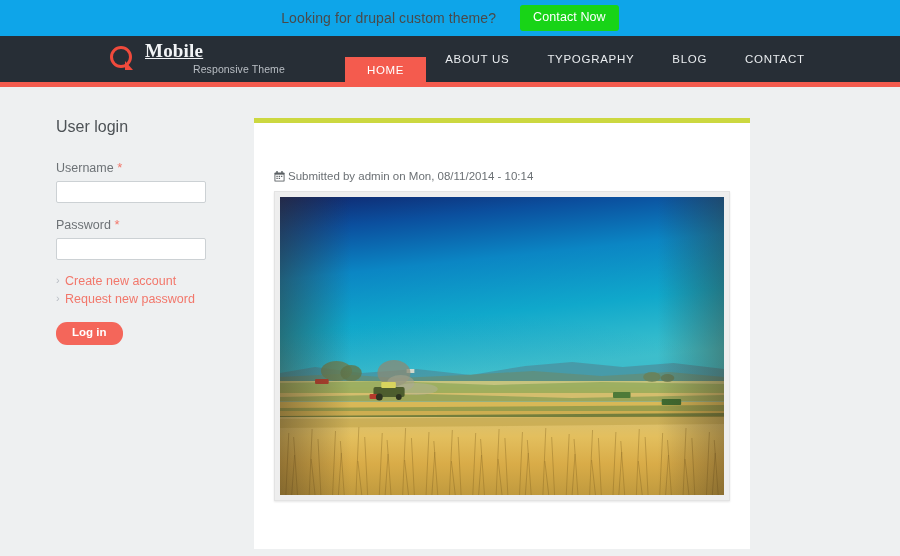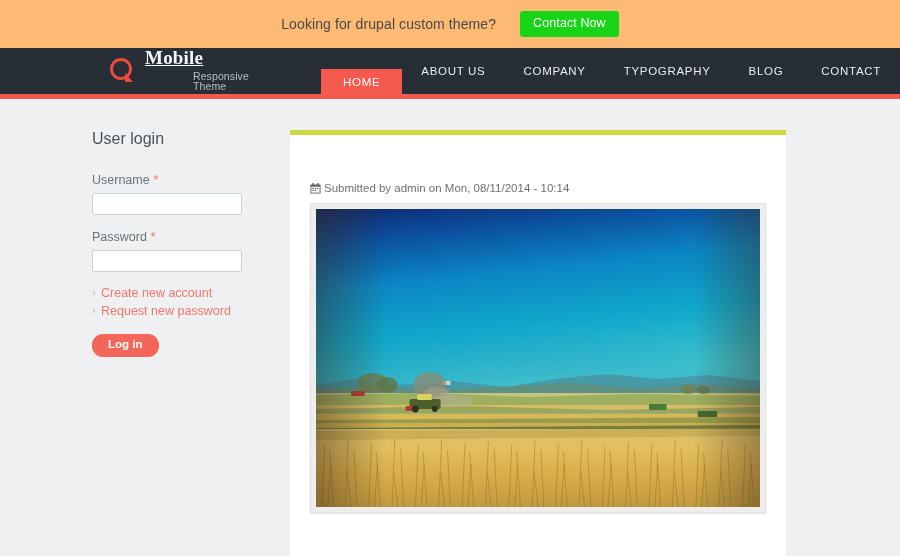--- a/index.html
+++ b/index.html
@@ -12,22 +12,22 @@
     height: 556px;
     overflow: hidden;
     background: #eef0f1;
     font-family: "Liberation Sans", sans-serif;
     font-size: 13px;
     color: #555;
   }
 
   
   .topbar {
-    height: 48px;
-    background: #fdba74;
+    height: 36px;
+    background: #0ea5e9;
     display: flex;
     align-items: center;
     justify-content: center;
     gap: 24px;
   }
   .topbar-text {
     font-size: 14px;
     color: #4a4a4a;
     letter-spacing: 0.1px;
   }
@@ -115,21 +115,21 @@
   
   .page {
     display: flex;
     align-items: flex-start;
     padding-top: 31px;
   }
 
   
   .sidebar {
     width: 190px;
-    margin-left: 92px;
+    margin-left: 56px;
     flex: none;
   }
   .sidebar-title {
     font-size: 16px;
     color: #4d5256;
     margin: 0 0 24px 0;
     font-weight: normal;
   }
   .field { margin-bottom: 14px; }
   .field-label {
@@ -244,21 +244,20 @@
     </span>
     <span class="brand-text">
       <span class="brand-name">Mobile</span>
       <span class="brand-sub">Responsive Theme</span>
     </span>
   </div>
 
   <nav class="nav">
     <a class="nav-item active">HOME</a>
     <a class="nav-item">ABOUT US</a>
-    <a class="nav-item">COMPANY</a>
     <a class="nav-item">TYPOGRAPHY</a>
     <a class="nav-item">BLOG</a>
     <a class="nav-item">CONTACT</a>
   </nav>
 </div>
 <div class="header-stripe"></div>
 
 <div class="page">
 
   <aside class="sidebar">

